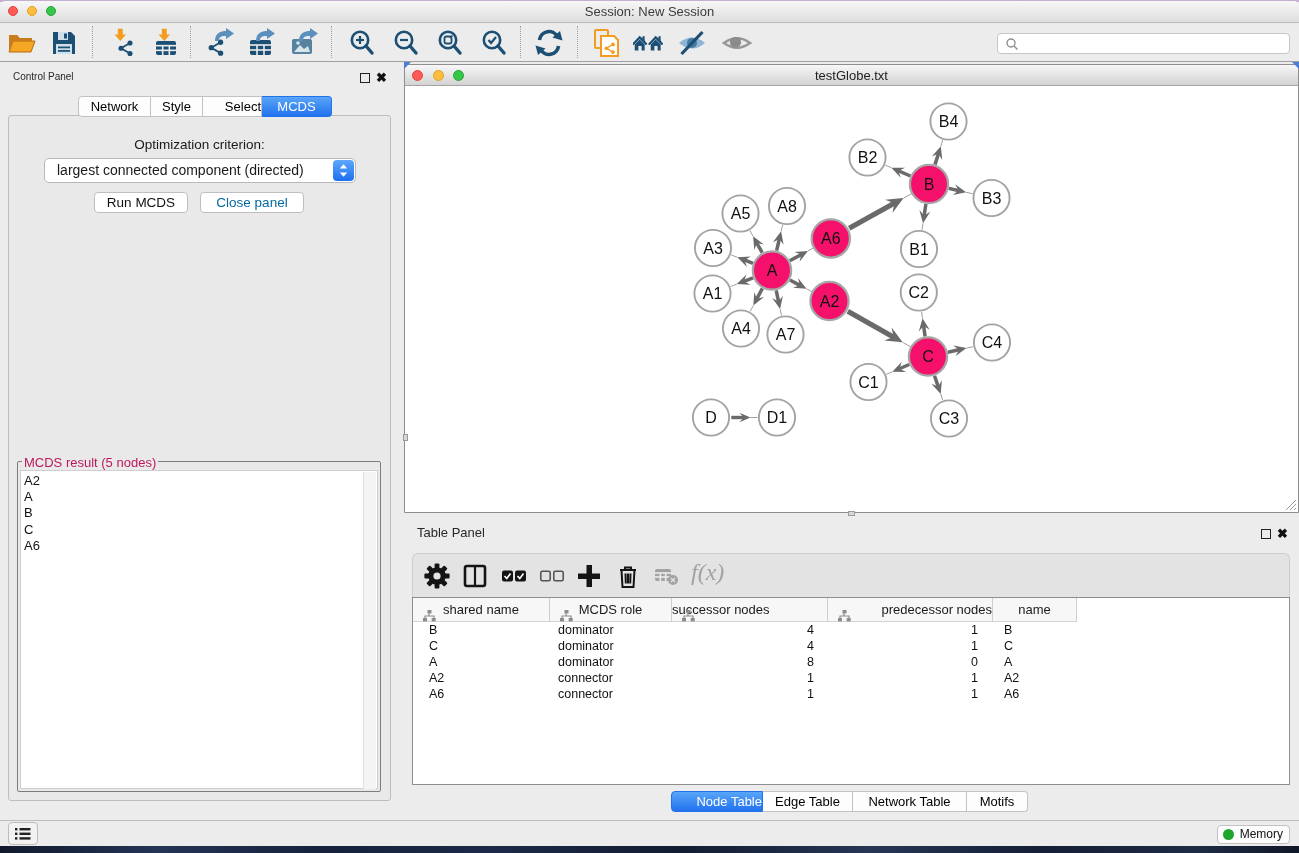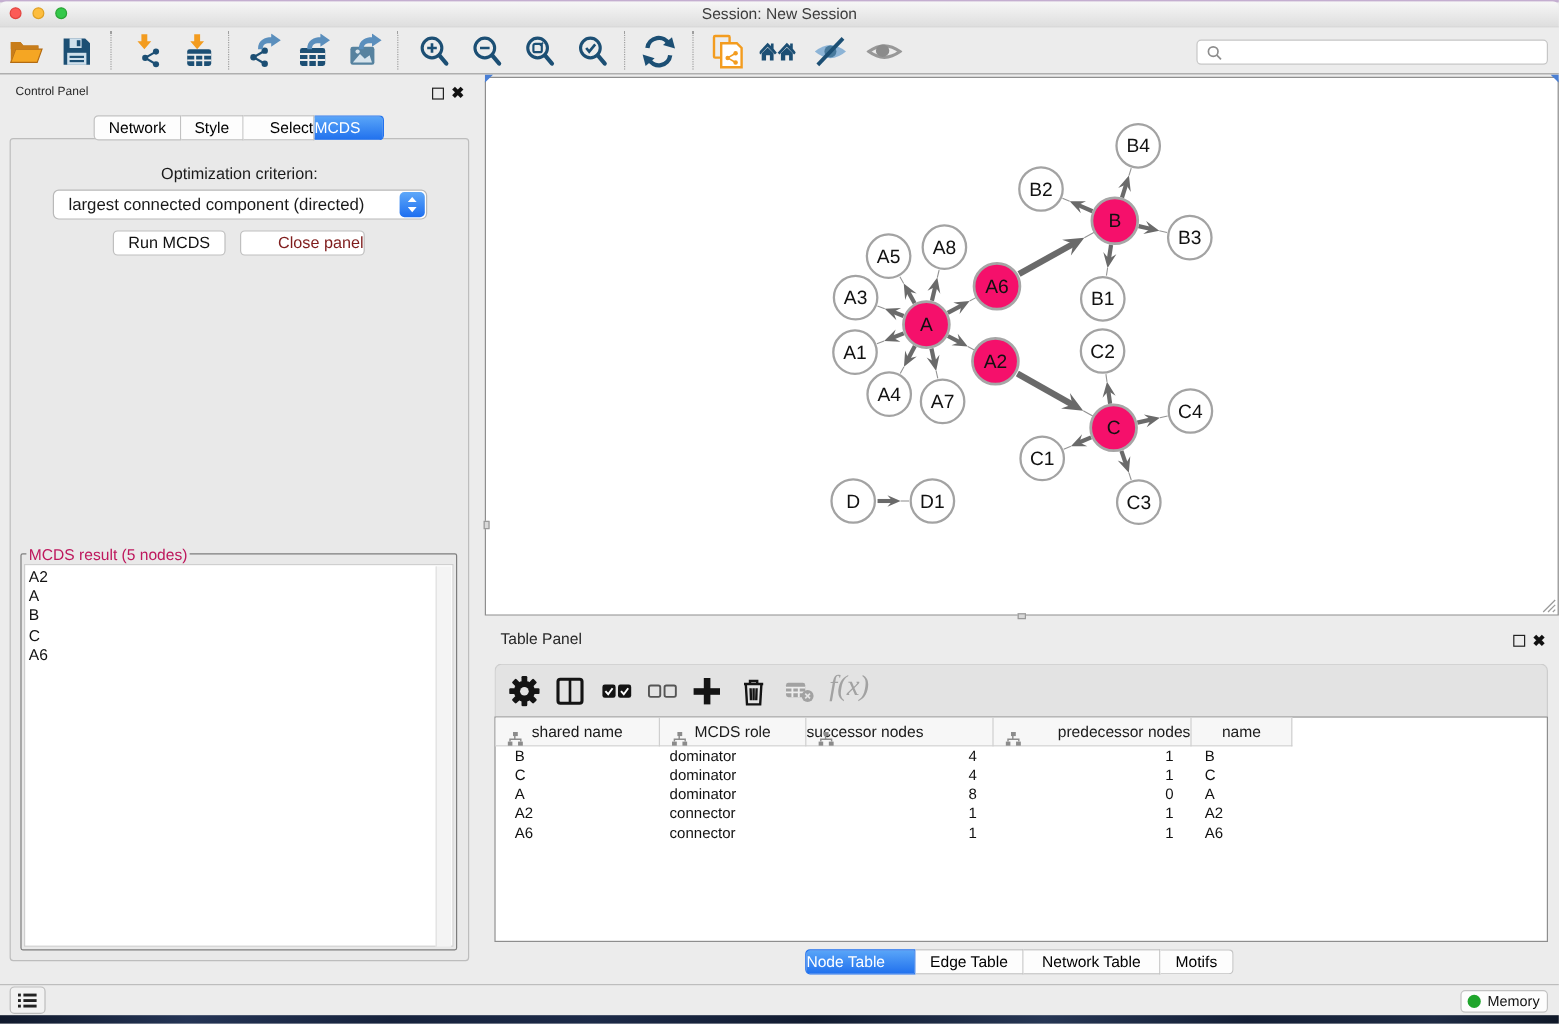--- a/index.html
+++ b/index.html
@@ -173,45 +173,51 @@
 <div class="abs" style="left:13px;top:71px;font-size:10px;color:#282828">Control Panel</div>
 <div class="abs" style="left:360px;top:73px;width:10px;height:10px;border:1.5px solid #222"></div>
 <div class="abs" style="left:376px;top:70px;font-size:13px;font-weight:bold;color:#111">✖</div>
 
 <div class="abs" style="left:8px;top:115px;width:383px;height:686px;background:#e9e9e9;border:1px solid #bdbdbd;border-radius:3px"></div>
 
 <div class="abs" style="left:78px;top:96px;height:21px;display:flex;font-size:13px">
  <div style="width:73px;background:#fdfdfd;border:1px solid #c2c2c2;border-radius:4px 0 0 4px;text-align:center;line-height:19px">Network</div>
  <div style="width:52px;background:#fdfdfd;border:1px solid #c2c2c2;border-left:none;text-align:center;line-height:19px">Style</div>
  <div style="width:59px;background:#fdfdfd;border:1px solid #c2c2c2;border-left:none;text-align:right;line-height:19px">Select</div>
- <div style="width:58px;background:linear-gradient(#59a5f8,#2272ee);border:1px solid #2272ee;border-left:none;border-radius:0 4px 4px 0;line-height:19px;color:#fff">MCDS</div>
+ <div style="width:70px;background:linear-gradient(#59a5f8,#2272ee);border:1px solid #2272ee;border-left:none;border-radius:0 4px 4px 0;text-align:center;line-height:19px;color:#fff">MCDS</div>
 </div>
 
 <div class="abs" style="left:8px;top:137px;width:383px;text-align:center;font-size:13.5px;color:#1a1a1a">Optimization criterion:</div>
 
 <div class="abs" style="left:44px;top:158px;width:312px;height:25px;background:#fff;border:1px solid #b9b9b9;border-radius:5px">
  <div style="position:absolute;left:12px;top:3px;font-size:14px;color:#1a1a1a">largest connected component (directed)</div>
  <div style="position:absolute;right:1px;top:1px;width:21px;height:21px;border-radius:4px;background:linear-gradient(#5ea8f9,#1d6ef0)">
   <svg width="21" height="21" viewBox="0 0 21 21">
         <path d="M10.5 4.2 L14.2 8.4 L6.8 8.4 Z M10.5 16.8 L14.2 12.6 L6.8 12.6 Z" fill="#fff"></path>
       </svg>
  </div>
 </div>
 
 <div class="abs" style="left:94px;top:192px;width:94px;height:21px;background:#fff;border:1px solid #bfbfbf;border-radius:4px;text-align:center;font-size:13.5px;line-height:19px;color:#111">Run MCDS</div>
-<div class="abs" style="left:200px;top:192px;width:104px;height:21px;background:#fff;border:1px solid #bfbfbf;border-radius:4px;text-align:right;font-size:13.5px;line-height:19px;color:#7f1d1d">Close panel</div>
+<div class="abs" style="left:200px;top:192px;width:104px;height:21px;background:#fff;border:1px solid #bfbfbf;border-radius:4px;text-align:center;font-size:13.5px;line-height:19px;color:#0369a1">Close panel</div>
 
 <div class="abs" style="left:17px;top:461px;width:364px;height:331px;border:1px solid #7d7d7d;border-radius:2px"></div>
 <div class="abs" style="left:22px;top:455px;background:#e9e9e9;padding:0 2px;font-size:13px;color:#be185d">MCDS result (5 nodes)</div>
 <div class="abs" style="left:20px;top:470px;width:358px;height:319px;background:#fff;border:1px solid #cfcfcf">
  <div style="padding:2px 0 0 3px;font-size:13px;line-height:16.2px;color:#111">A2<br>A<br>B<br>C<br>A6</div>
  <div style="position:absolute;right:1px;top:1px;width:13px;height:317px;background:#f4f4f4;border-left:1px solid #e0e0e0"></div>
 </div>
 
 <div class="abs" style="left:404px;top:64px;width:895px;height:449px;background:#fff;border:1px solid #8e8e8e;border-radius:4px 4px 0 0">
+ <div style="position:absolute;left:0;top:0;width:100%;height:21px;background:linear-gradient(#f7f7f7,#d3d3d3);border-bottom:1px solid #a4a4a4;border-radius:4px 4px 0 0">
+  <div class="abs" style="left:7px;top:5px;width:11px;height:11px;border-radius:50%;background:#fc5b57;border:1px solid #e2443f"></div>
+  <div class="abs" style="left:28px;top:5px;width:11px;height:11px;border-radius:50%;background:#fdbd3e;border:1px solid #dfa023"></div>
+  <div class="abs" style="left:48px;top:5px;width:11px;height:11px;border-radius:50%;background:#34c84a;border:1px solid #2aa334"></div>
+  <div style="text-align:center;font-size:13px;color:#222;line-height:21px">testGlobe.txt</div>
+ </div>
  <svg width="893" height="426" viewBox="0 0 893 426" style="position:absolute;left:0;top:22px">
 <g stroke="#6a6a6a" fill="#6a6a6a">
 <line x1="331.8" y1="197.1" x2="325.7" y2="199.5" stroke-width="0.9" stroke="#929292"></line>
 <line x1="348.1" y1="190.8" x2="338.2" y2="194.6" stroke-width="3.5"></line>
 <polygon points="331.8,197.1 341.4,187.5 339.0,194.3 345.4,197.7" stroke="none"></polygon>
 <line x1="332.3" y1="170.3" x2="326.2" y2="167.9" stroke-width="0.9" stroke="#929292"></line>
 <line x1="348.0" y1="176.3" x2="338.7" y2="172.7" stroke-width="3.5"></line>
 <polygon points="332.3,170.3 345.9,169.6 339.5,173.0 342.0,179.9" stroke="none"></polygon>
 <line x1="348.1" y1="149.3" x2="344.9" y2="143.6" stroke-width="0.9" stroke="#929292"></line>
 <line x1="357.2" y1="165.7" x2="351.4" y2="155.3" stroke-width="3.5"></line>
@@ -466,21 +472,21 @@
 <div style="position:absolute;left:0;top:89px;width:664px;height:16px;font-size:12.5px;color:#111">
       <span style="position:absolute;left:16px">A6</span>
       <span style="position:absolute;left:145px">connector</span>
       <span style="position:absolute;left:259px;width:142px;text-align:right">1</span>
       <span style="position:absolute;left:415px;width:150px;text-align:right">1</span>
       <span style="position:absolute;left:591px">A6</span>
     </div>
 </div>
 
 <div class="abs" style="left:671px;top:791px;height:21px;display:flex;font-size:13px">
- <div style="width:92px;background:linear-gradient(#59a5f8,#2272ee);border:1px solid #2272ee;border-radius:4px 0 0 4px;text-align:left;line-height:19px;color:#fff">Node Table</div>
+ <div style="width:92px;background:linear-gradient(#59a5f8,#2272ee);border:1px solid #2272ee;border-radius:4px 0 0 4px;text-align:right;line-height:19px;color:#fff">Node Table</div>
  <div style="width:90px;background:#fdfdfd;border:1px solid #c2c2c2;border-left:none;text-align:center;line-height:19px">Edge Table</div>
  <div style="width:114px;background:#fdfdfd;border:1px solid #c2c2c2;border-left:none;text-align:center;line-height:19px">Network Table</div>
  <div style="width:61px;background:#fdfdfd;border:1px solid #c2c2c2;border-left:none;border-radius:0 4px 4px 0;text-align:center;line-height:19px">Motifs</div>
 </div>
 
 <div class="abs" style="left:0;top:820px;width:1299px;height:26px;background:#ececec;border-top:1px solid #bdbdbd"></div>
 <div class="abs" style="left:8px;top:822px;width:30px;height:23px;background:#f2f2f2;border:1px solid #bdbdbd;border-radius:4px">
  <svg width="16" height="14" style="position:absolute;left:6px;top:4px" viewBox="0 0 16 14">
   <g fill="#222">
         <rect x="0" y="1" width="2.4" height="2.4"></rect>

